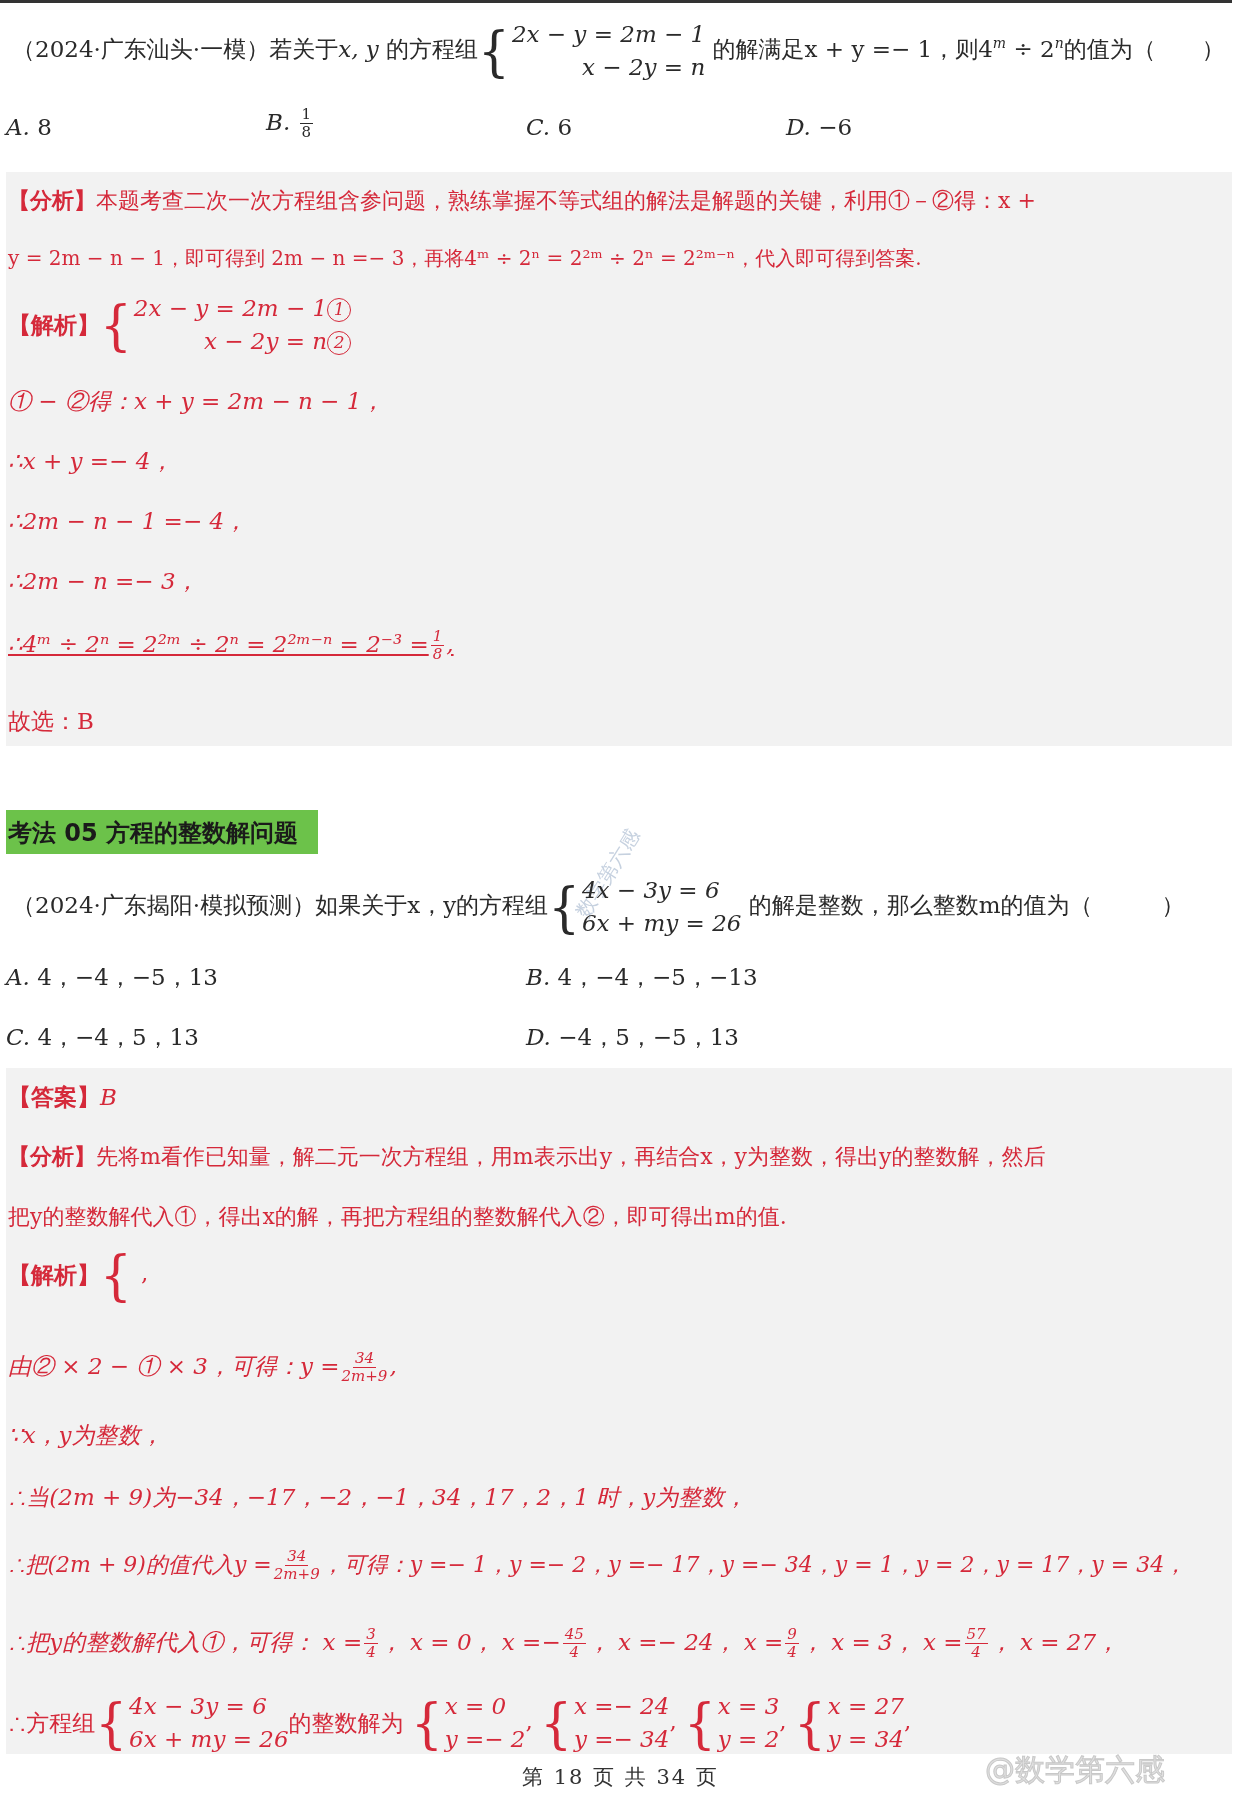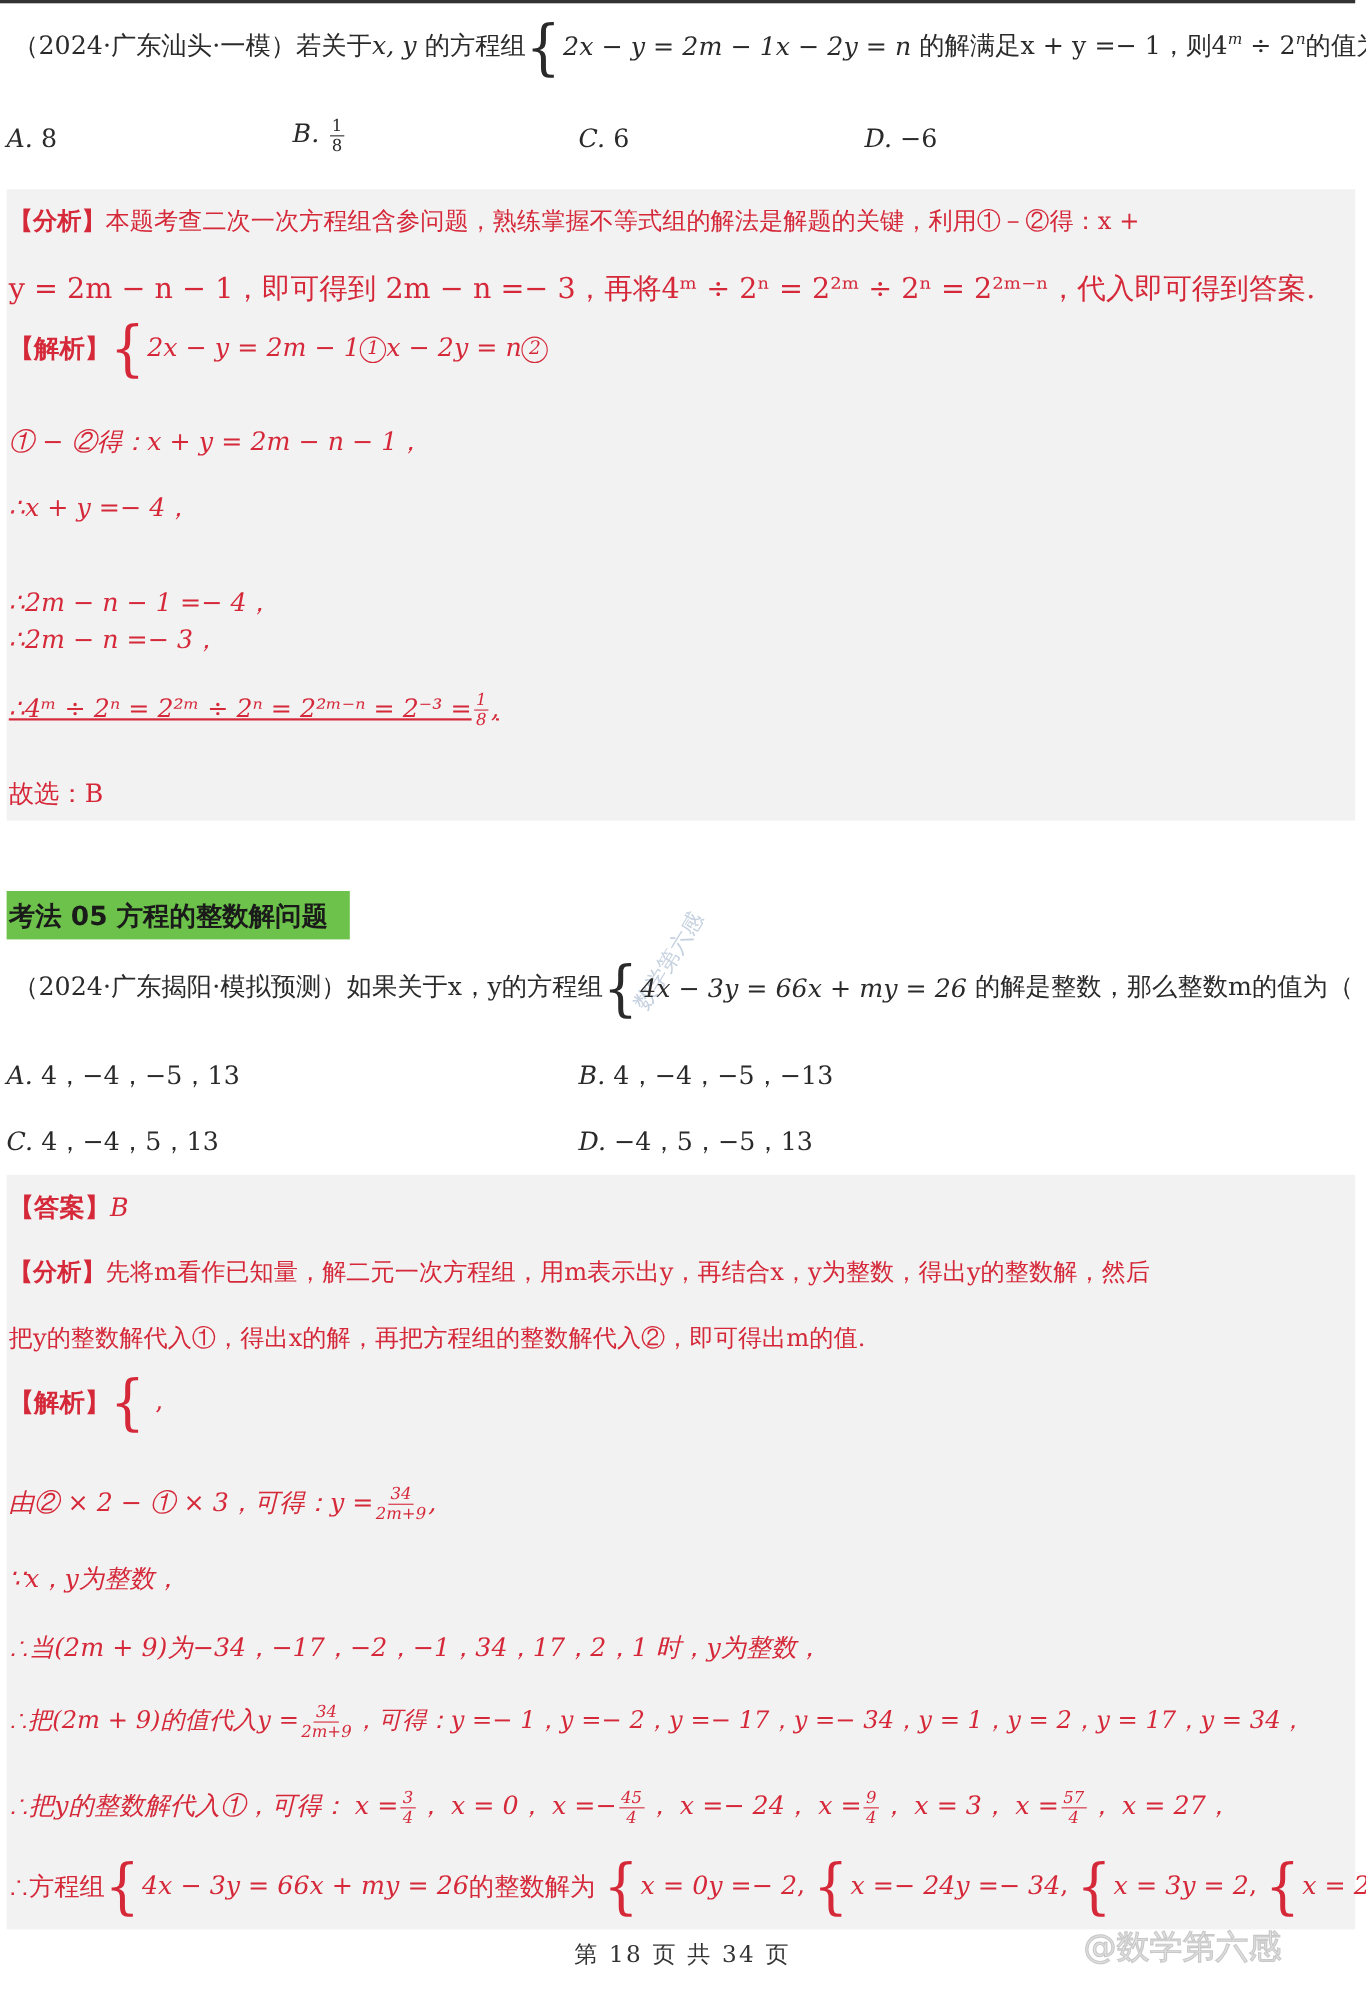--- a/index.html
+++ b/index.html
@@ -12,21 +12,21 @@
     }
     .topline { position: absolute; left: 0; top: 0; width: 1232px; height: 3px; background: #333; }
     .abs { position: absolute; white-space: nowrap; }
     .q { color: #2a2a2a; font-size: 23px; }
     .i { font-style: italic; font-family: "DejaVu Serif", "Liberation Serif", serif; }
     .red { color: #d5293a; }
     .redbox { position: absolute; left: 6px; background: #f2f2f2; }
     .bracket { font-weight: bold; color: #d5293a; font-family: "DejaVu Sans", "Liberation Sans", sans-serif; }
     .sys { display: inline-flex; align-items: center; vertical-align: middle; }
     .brace { font-size: 50px; line-height: 1; transform: scaleY(1.1); font-family: "DejaVu Serif", serif; margin-right: 2px; }
-    .sys-lines { display: inline-flex; flex-direction: row; line-height: 33px; }
+    .sys-lines { display: inline-flex; flex-direction: column; line-height: 33px; }
     .sys-lines.right { align-items: flex-end; }
     .frac { display: inline-flex; flex-direction: column; align-items: center; vertical-align: middle; font-size: 15px; line-height: 17px; margin: 0 2px; }
     .frac .num { border-bottom: 1px solid currentColor; padding: 0 2px; }
     .circ { display: inline-block; width: 24px; height: 24px; border: 1.5px solid currentColor; border-radius: 50%; text-align: center; line-height: 21px; font-size: 17px; vertical-align: middle; }
     sup { font-size: 14px; }
     .greenbar {
       position: absolute; left: 6px; top: 810px; width: 312px; height: 44px;
       background: #6cc24a; color: #1a1a1a; font-weight: bold;
       font-family: "DejaVu Sans", "Liberation Sans", sans-serif; font-size: 24px;
       line-height: 46px; padding-left: 2px;
@@ -53,33 +53,33 @@
 <div class="abs q" style="left:6px; top:114px;"><span class="i">A.</span> <span>8</span></div>
 <div class="abs q" style="left:266px; top:106px;"><span class="i">B.</span> <span class="frac">
       <span class="num">1</span>
       <span>8</span>
     </span></div>
 <div class="abs q" style="left:526px; top:114px;"><span class="i">C.</span> <span>6</span></div>
 <div class="abs q" style="left:786px; top:114px;"><span class="i">D.</span> <span>−6</span></div>
 
 <div class="redbox" style="top:172px; width:1226px; height:574px;"></div>
 <div class="abs red" style="left:8px; top:186px; font-size:22px;"><span class="bracket">【分析】</span><span>本题考查二次一次方程组含参问题，熟练掌握不等式组的解法是解题的关键，利用①－②得：x +</span></div>
-<div class="abs red" style="left:8px; top:245px; font-size:26px;"><span>y = 2m − n − 1，即可得到 2m − n =− 3，再将4ᵐ ÷ 2ⁿ = 2²ᵐ ÷ 2ⁿ = 2²ᵐ⁻ⁿ，代入即可得到答案.</span></div>
+<div class="abs red" style="left:8px; top:245px; font-size:20px;"><span>y = 2m − n − 1，即可得到 2m − n =− 3，再将4ᵐ ÷ 2ⁿ = 2²ᵐ ÷ 2ⁿ = 2²ᵐ⁻ⁿ，代入即可得到答案.</span></div>
 
 <div class="abs red" style="left:8px; top:292px;"><span class="bracket" style="vertical-align:middle;">【解析】</span><span class="sys">
       <span class="brace">{</span>
       <span class="sys-lines right">
         <span class="i"><span>2x − y = 2m − 1</span><span class="circ">1</span></span>
         <span class="i"><span>x − 2y = n</span><span class="circ">2</span></span>
       </span>
     </span></div>
 
 <div class="abs red i" style="left:8px; top:386px;">① − ②得：x + y = 2m − n − 1，</div>
 <div class="abs red i" style="left:8px; top:446px;">∴x + y =− 4，</div>
-<div class="abs red i" style="left:8px; top:506px;margin-top:26px;">∴2m − n − 1 =− 4，</div>
+<div class="abs red i" style="left:8px; top:506px;">∴2m − n − 1 =− 4，</div>
 <div class="abs red i" style="left:8px; top:566px;">∴2m − n =− 3，</div>
 <div class="abs red i" style="left:8px; top:628px;text-decoration:underline;"><span>∴4ᵐ ÷ 2ⁿ = 2²ᵐ ÷ 2ⁿ = 2²ᵐ⁻ⁿ = 2⁻³ =</span><span class="frac">
       <span class="num">1</span>
       <span>8</span>
     </span>,</div>
 <div class="abs red" style="left:8px; top:706px;">故选：B</div>
 
 <div class="greenbar">考法 05  方程的整数解问题</div>
 
 <div class="wm-diag">数学第六感</div>

